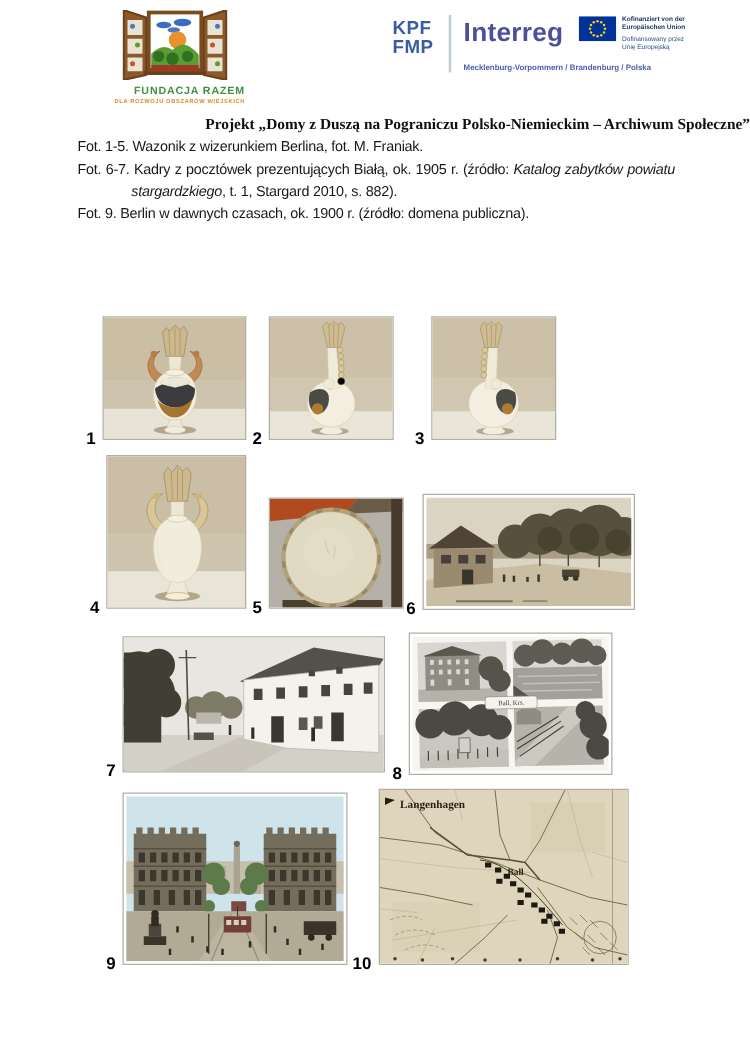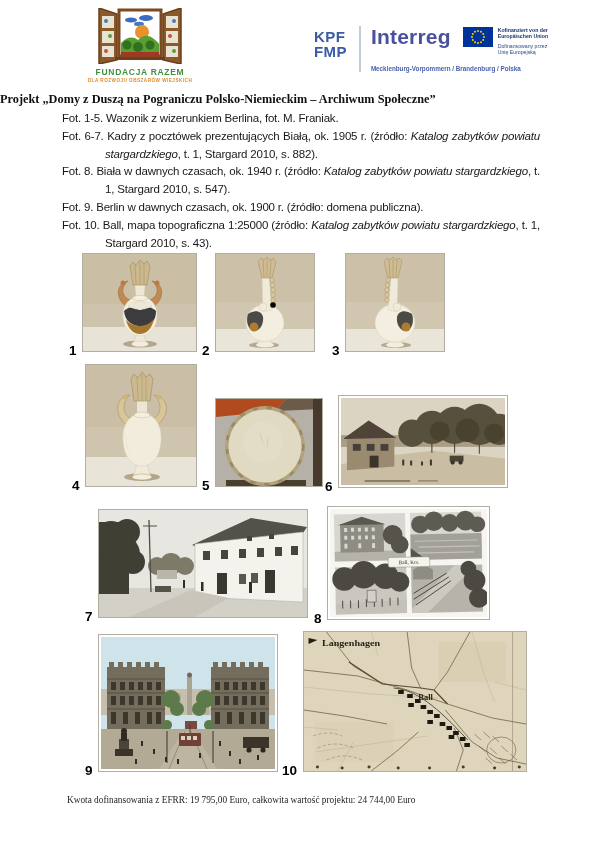--- a/index.html
+++ b/index.html
@@ -1,39 +1,39 @@
 <!DOCTYPE html>
 <html lang="pl"><head>
 <meta charset="utf-8">
 <style>
   html,body{margin:0;padding:0}
   body{width:600px;height:849px;background:#ffffff;position:relative;overflow:hidden;
        font-family:"Liberation Sans",sans-serif;}
   .page{position:absolute;inset:0;background:#fff}
 
   
-  .foundation{position:absolute;left:84px;top:8px;width:112px;text-align:center}
+  .foundation{position:absolute;left:84px;top:8px;width:112px;text-align:right}
   .foundation svg{display:block;margin:0 auto}
   .f-name{font:bold 8.5px/10px "Liberation Sans",sans-serif;color:#3f9140;
           letter-spacing:.7px;text-transform:uppercase;margin-top:3px}
   .f-sub{font:bold 4.6px/6px "Liberation Sans",sans-serif;color:#e08a28;
          letter-spacing:.5px;text-transform:uppercase;margin-top:1px}
 
-  .eu-block{position:absolute;left:314px;top:26px;display:flex;align-items:flex-start}
+  .eu-block{position:absolute;left:314px;top:12px;display:flex;align-items:flex-start}
   .kpf{font:bold 15px/15px "Liberation Sans",sans-serif;color:#3b5ba5;letter-spacing:.4px;margin-top:3px}
   .vdiv{width:2px;height:46px;background:#c2cbd8;margin:0 10px 0 12px}
   .interreg .brand{font:bold 21px/21px "Liberation Sans",sans-serif;color:#4a509e;letter-spacing:.2px}
   .interreg .regions{font:bold 6.3px/8px "Liberation Sans",sans-serif;color:#4a5fae;margin-top:9px;white-space:nowrap}
   .eu-flag-wrap{display:flex;margin-left:12px;margin-top:1px}
   .eu-texts{margin-left:5px;color:#17356b}
   .eu-texts .g1{font:bold 5.2px/6.4px "Liberation Sans",sans-serif}
   .eu-texts .g2{font:5.2px/6.4px "Liberation Sans",sans-serif;margin-top:3px;color:#2a4a86}
 
   
-  .doc-title{position:absolute;left:0;top:92px;width:100%;text-align:left;
+  .doc-title{position:absolute;left:0;top:92px;width:100%;text-align:right;
              font:bold 12.3px/15px "Liberation Serif",serif;color:#101010}
   .caption-list{position:absolute;left:62px;top:110px;width:478px;
        font:11.5px/17.8px "Liberation Sans",sans-serif;letter-spacing:-0.2px;
        color:#191919;text-align:justify}
   .caption{padding-left:43px;text-indent:-43px}
   .caption .it{font-style:italic}
 
   
   .photos{position:absolute;inset:0}
   figure.ph{position:absolute;margin:0;border:1px solid #b2aea2;box-sizing:border-box;background:#fff}
@@ -88,21 +88,21 @@
     <div class="f-sub">dla rozwoju obszarów wiejskich</div>
   </div>
 
   <div class="eu-block">
     <div class="kpf">
       <div>KPF</div>
       <div>FMP</div>
     </div>
     <div class="vdiv"></div>
     <div class="interreg">
-      <div style="display:flex;align-items:flex-start">
+      <div style="display:flex;align-items:center">
         <span class="brand">Interreg</span>
         <span class="eu-flag-wrap">
           <svg width="30" height="20" viewBox="0 0 30 20">
             <rect width="30" height="20" fill="#003399"></rect>
             <g fill="#ffcc00">
               <circle cx="15" cy="4" r="1"></circle>
                 <circle cx="18" cy="4.8" r="1"></circle>
                 <circle cx="20.2" cy="7" r="1"></circle>
               <circle cx="21" cy="10" r="1"></circle>
                 <circle cx="20.2" cy="13" r="1"></circle>
@@ -128,23 +128,21 @@
         </span>
       </div>
       <div class="regions">Mecklenburg-Vorpommern / Brandenburg / Polska</div>
     </div>
   </div>
 
   <div class="doc-title">Projekt „Domy z Duszą na Pograniczu Polsko-Niemieckim – Archiwum Społeczne”</div>
   <div class="caption-list">
       <div class="caption"><span>Fot. 1-5. Wazonik z wizerunkiem Berlina, fot. M. Franiak.</span></div>
       <div class="caption"><span>Fot. 6-7. Kadry z pocztówek prezentujących Białą, ok. 1905 r. (źródło: </span><span class="it">Katalog zabytków powiatu stargardzkiego</span><span>, t. 1, Stargard 2010, s. 882).</span></div>
-      <div class="caption"><span>Fot. 8. Biała w dawnych czasach, ok. 1940 r. (źródło: </span><span class="it">Katalog zabytków powiatu stargardzkiego</span><span>, t. 1, Stargard 2010, s. 547).</span></div>
       <div class="caption"><span>Fot. 9. Berlin w dawnych czasach, ok. 1900 r. (źródło: domena publiczna).</span></div>
-      <div class="caption"><span>Fot. 10. Ball, mapa topograficzna 1:25000 (źródło: </span><span class="it">Katalog zabytków powiatu stargardzkiego</span><span>, t. 1, Stargard 2010, s. 43).</span></div>
     </div>
 
   <div class="photos">
 
     <figure class="ph" style="left:82px;top:253px;width:115px;height:99px">
       <svg viewBox="0 0 113 97" preserveAspectRatio="none">
         <rect width="113" height="97" fill="#cec3ac"></rect>
         <rect width="113" height="50" fill="#c6b9a0" opacity="0.55"></rect>
         <rect y="73" width="113" height="24" fill="#e7e3d6"></rect>
         <ellipse cx="57" cy="90" rx="17" ry="3.5" fill="#b3a68d"></ellipse>
@@ -532,21 +530,21 @@
             <rect x="76" y="122" width="2" height="5"></rect>
             <rect x="156" y="118" width="2" height="5"></rect>
             <rect x="34" y="122" width="2" height="5"></rect>
         </g>
         <line x1="66" y1="94" x2="66" y2="126" stroke="#3a342a" stroke-width="1"></line>
         <line x1="112" y1="94" x2="112" y2="126" stroke="#3a342a" stroke-width="1"></line>
       </svg>
       <figcaption class="num">9</figcaption>
     </figure>
 
-    <figure class="ph" style="left:303px;top:631px;width:224px;height:141px">
+    <figure class="ph" style="left:303px;top:631px;width:200px;height:141px">
       <svg viewBox="0 0 198 139" preserveAspectRatio="none">
         <rect width="198" height="139" fill="#ded5bc"></rect>
         <rect x="120" y="10" width="60" height="40" fill="#d5cbae" opacity="0.6"></rect>
         <rect x="10" y="90" width="70" height="40" fill="#d8cfb2" opacity="0.6"></rect>
         <g stroke="#b9ac8a" stroke-width="0.5" fill="none" opacity="0.8">
           <path d="M0,55 L60,62 L120,66"></path>
             <path d="M10,120 L60,112 L110,104"></path>
           <path d="M150,0 L160,40 L170,70"></path>
             <path d="M30,139 L44,110"></path>
           <path d="M0,95 L30,98"></path>
@@ -604,15 +602,14 @@
         </g>
         <polygon points="4,6 12,8 4,12" fill="#241f12"></polygon>
         <text x="16" y="14" font-family="Liberation Serif, serif" font-weight="bold" font-size="9" fill="#241f12">Langenhagen</text>
         <text x="102" y="68" font-family="Liberation Serif, serif" font-weight="bold" font-size="7.5" fill="#241f12">Ball</text>
       </svg>
       <figcaption class="num num-wide">10</figcaption>
     </figure>
   </div>
 
   <div class="footer">
-      <div>Kwota dofinansowania z EFRR: 19 795,00 Euro, całkowita wartość projektu: 24 744,00 Euro</div>
     </div>
 </div>
 
 </body></html>

